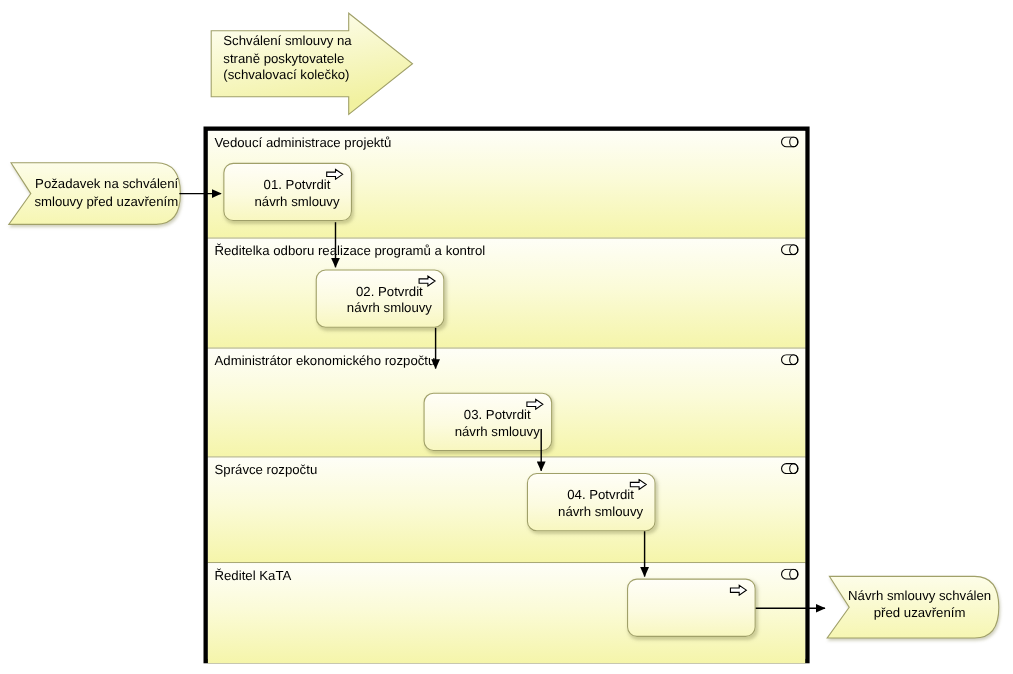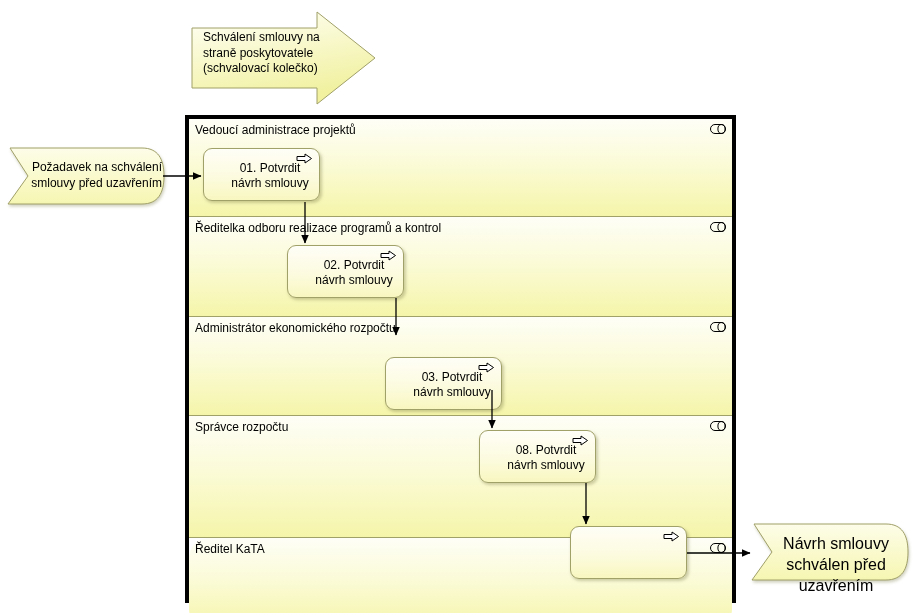--- a/index.html
+++ b/index.html
@@ -15,33 +15,33 @@
   #banner-label{
     left:203px;top:30px;width:122px;text-align:left;
     font-size:12px;line-height:1.3;
   }
 
   
   .event-shape{width:162px;height:62px;filter:drop-shadow(1px 2px 1.5px rgba(120,120,70,.35));}
   #start-event{left:6px;top:146px;}
   #start-event-label{left:26px;top:160px;width:136px;text-align:right;font-size:12px;line-height:1.3;}
   #end-event{left:750px;top:522px;}
-  #end-event-label{left:770px;top:534px;width:132px;text-align:center;font-size:16px;line-height:1.3;}
+  #end-event-label{left:770px;top:534px;width:132px;text-align:center;font-size:12px;line-height:1.3;}
 
   
   #pool{
     left:185px;top:115px;width:551px;height:488px;
     border:4px solid #000000;box-sizing:border-box;
   }
   .lane{
     position:relative;box-sizing:border-box;width:100%;
     background:linear-gradient(180deg,#FEFEF7 0%,#FBFBD8 45%,#F5F5AA 100%);
     border-bottom:1px solid #A0A069;
   }
-  .lane:last-child{border-bottom:none;border-radius:20px;}
+  .lane:last-child{border-bottom:none;}
   .lane-label{
     position:absolute;left:6px;top:4px;font-size:12px;color:#000;white-space:nowrap;
   }
   .role-icon{position:absolute;right:5px;top:5px;}
 
   
   .task{
     position:absolute;width:117px;height:53px;box-sizing:border-box;
     border:1px solid #A0A069;border-radius:9px;
     background:linear-gradient(180deg,#FFFEF7 0%,#FCFBDF 55%,#F8F7C0 100%);
@@ -100,21 +100,21 @@
         <ellipse cx="11.5" cy="5" rx="3.6" ry="4.5" fill="none" stroke="#000" stroke-width="1"></ellipse>
       </svg>
     </div>
     <div class="lane" style="height:99px">
       <span class="lane-label">Administrátor ekonomického rozpočtu</span>
       <svg class="role-icon" width="17" height="10" viewBox="0 0 17 10">
         <rect x="0.5" y="0.5" width="15" height="9" rx="4.5" fill="none" stroke="#000" stroke-width="1"></rect>
         <ellipse cx="11.5" cy="5" rx="3.6" ry="4.5" fill="none" stroke="#000" stroke-width="1"></ellipse>
       </svg>
     </div>
-    <div class="lane" style="height:122px">
+    <div class="lane" style="height:96px">
       <span class="lane-label">Správce rozpočtu</span>
       <svg class="role-icon" width="17" height="10" viewBox="0 0 17 10">
         <rect x="0.5" y="0.5" width="15" height="9" rx="4.5" fill="none" stroke="#000" stroke-width="1"></rect>
         <ellipse cx="11.5" cy="5" rx="3.6" ry="4.5" fill="none" stroke="#000" stroke-width="1"></ellipse>
       </svg>
     </div>
     <div class="lane" style="height:91px">
       <span class="lane-label">Ředitel KaTA</span>
       <svg class="role-icon" width="17" height="10" viewBox="0 0 17 10">
         <rect x="0.5" y="0.5" width="15" height="9" rx="4.5" fill="none" stroke="#000" stroke-width="1"></rect>
@@ -138,21 +138,21 @@
   <div id="task-2" class="task">
     <svg class="process-icon" width="17" height="11" viewBox="0 0 17 11">
       <path d="M 1 3.5 L 9 3.5 L 9 1 L 15.5 5.5 L 9 10 L 9 7.5 L 1 7.5 Z" fill="#FFFFFF" stroke="#000" stroke-width="1"></path>
     </svg>
     <span>03. Potvrdit návrh smlouvy</span>
   </div>
   <div id="task-3" class="task">
     <svg class="process-icon" width="17" height="11" viewBox="0 0 17 11">
       <path d="M 1 3.5 L 9 3.5 L 9 1 L 15.5 5.5 L 9 10 L 9 7.5 L 1 7.5 Z" fill="#FFFFFF" stroke="#000" stroke-width="1"></path>
     </svg>
-    <span>08. Potvrdit návrh smlouvy</span>
+    <span>04. Potvrdit návrh smlouvy</span>
   </div>
   <div id="task-4" class="task">
     <svg class="process-icon" width="17" height="11" viewBox="0 0 17 11">
       <path d="M 1 3.5 L 9 3.5 L 9 1 L 15.5 5.5 L 9 10 L 9 7.5 L 1 7.5 Z" fill="#FFFFFF" stroke="#000" stroke-width="1"></path>
     </svg>
   </div>
 
   <svg id="end-event" class="abs event-shape" viewBox="0 0 162 62">
     <path d="M 4 2 L 136 2 C 152 2 158 13 158 30 C 158 47 152 58 136 58 L 2 58 L 22 30 Z" fill="url(#gEvent)" stroke="#A0A069" stroke-width="1"></path>
   </svg>

